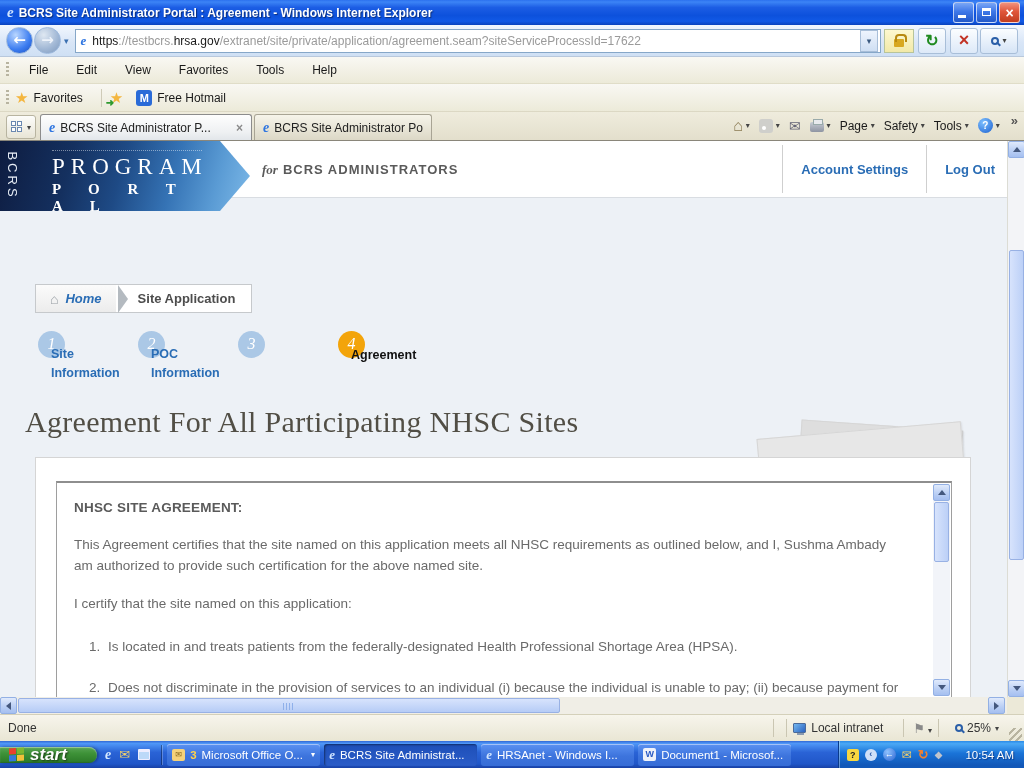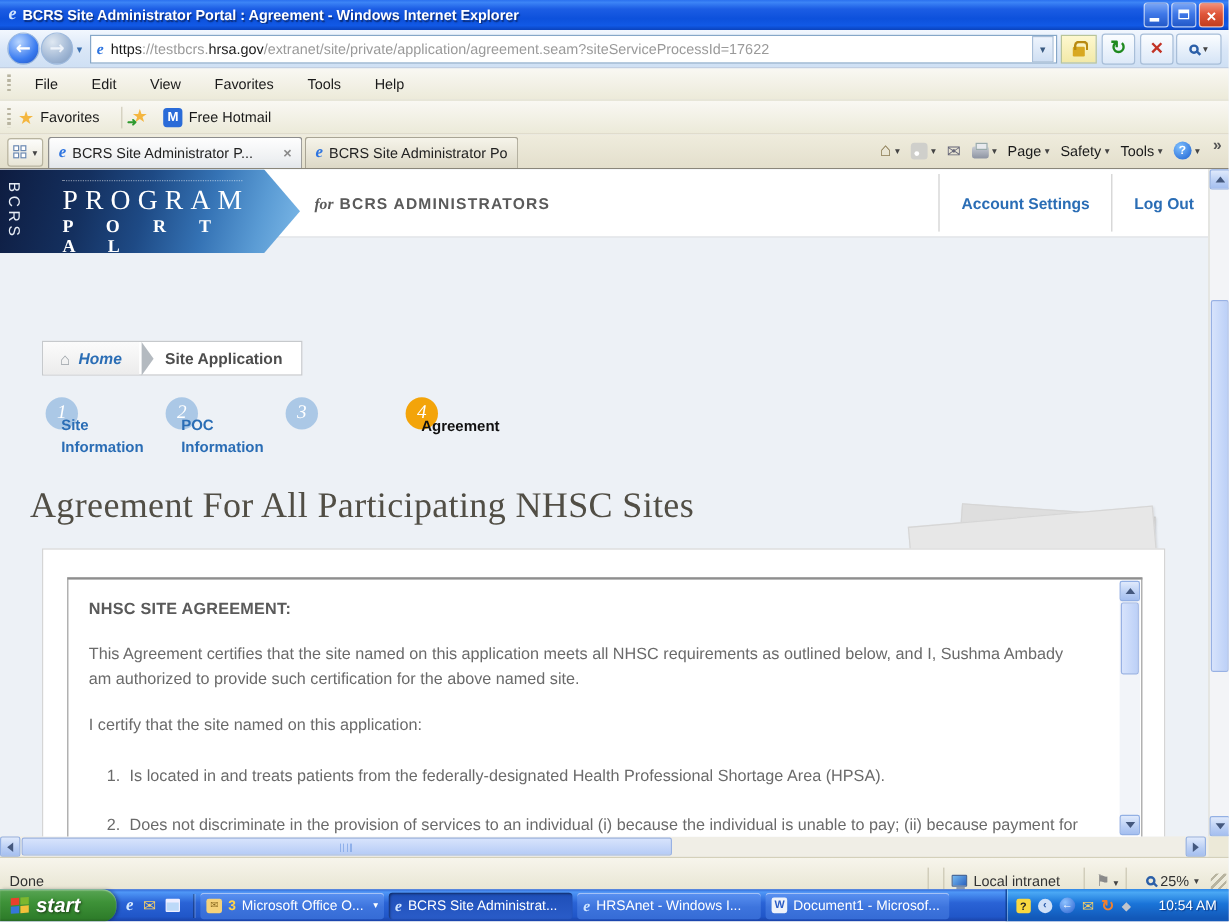--- a/index.html
+++ b/index.html
@@ -164,35 +164,35 @@
   .hscroll .xscroll-btn { position:absolute; top:0; width:17px; height:17px; }
   .hscroll .btn-left { left:0; } .hscroll .btn-right { left:988px; }
   .hscroll .thumb { position:absolute; left:18px; top:1px; width:542px; height:15px; border:1px solid #98b1e4; border-radius:2px;
     background:linear-gradient(180deg,#d7e3fc,#b6ccf6); }
   .hscroll .thumb i { position:absolute; left:50%; top:4px; width:12px; height:7px; transform:translateX(-50%);
     background:repeating-linear-gradient(90deg,#8fb0ea 0 1px,transparent 1px 3px); }
   .corner { position:absolute; top:697px; right:0; width:17px; height:17px; background:#ece9d8; }
 
   
   .statusbar { position:absolute; top:714px; left:0; width:1024px; height:27px;
-    background:linear-gradient(180deg,#f7f5ec,#e9e6d4); border-top:1px solid #d4d0ba; display:flex; align-items:flex-end; font-size:12px; color:#333; }
+    background:linear-gradient(180deg,#f7f5ec,#e9e6d4); border-top:1px solid #d4d0ba; display:flex; align-items:center; font-size:12px; color:#333; }
   .statusbar .done { margin-left:8px; flex:1; }
   .sb-sep { width:1px; height:18px; background:#cac6b2; margin:0 6px; }
   .monitor { width:13px; height:10px; background:linear-gradient(135deg,#74b8f0,#2a62c0); border:1px solid #4a6a9a; border-radius:1px; margin-right:5px; position:relative; }
   .monitor::after { content:""; position:absolute; left:3px; bottom:-3px; width:7px; height:2px; background:#8a9ab0; }
   .sb-zone { margin-right:14px; display:flex; align-items:center; }
   .flag-g { color:#8a8a8a; font-size:13px; margin:0 3px; }
   .sb-zoom { display:flex; align-items:center; gap:4px; margin:0 10px; }
   .sb-grip { width:13px; height:13px; margin-right:2px; align-self:flex-end;
     background:repeating-linear-gradient(135deg,transparent 0 3px,#b8b4a0 3px 5px); }
 
   
   .taskbar { position:absolute; top:741px; left:0; width:1024px; height:27px;
     background:linear-gradient(180deg,#3168d5 0%,#4f97f7 9%,#2a63d6 42%,#2056c8 85%,#1941a5 100%); display:flex; align-items:center; }
-  .startbtn { width:97px; height:27px; border-radius:0 12px 12px 0;
+  .startbtn { width:97px; height:16px; border-radius:0 12px 12px 0;
     background:linear-gradient(180deg,#59a555 0%,#3e9238 40%,#2e7d2a 90%,#256422 100%);
     box-shadow:inset 0 1px 1px rgba(255,255,255,.4), 2px 0 3px rgba(0,0,0,.3);
     display:flex; align-items:center; padding-left:9px; gap:6px; }
   .startbtn .flag { width:15px; height:14px; display:grid; grid-template-columns:7px 7px; grid-template-rows:6px 6px; gap:1px; transform:skewY(-4deg); }
   .startbtn .flag i:nth-child(1){background:#e8412c;} .startbtn .flag i:nth-child(2){background:#7db72f;}
   .startbtn .flag i:nth-child(3){background:#3677d9;} .startbtn .flag i:nth-child(4){background:#f3c13a;}
   .startbtn .s-lbl { color:#fff; font:italic bold 17px "Liberation Sans",sans-serif; text-shadow:1px 1px 2px #1a3a14; }
   .ql { display:flex; align-items:center; gap:8px; padding:0 8px; }
   .ql .e-ie { font:italic bold 14px "Liberation Serif",serif; color:#d6e9ff; }
   .ql .env { color:#f3cf6a; font-size:13px; }

